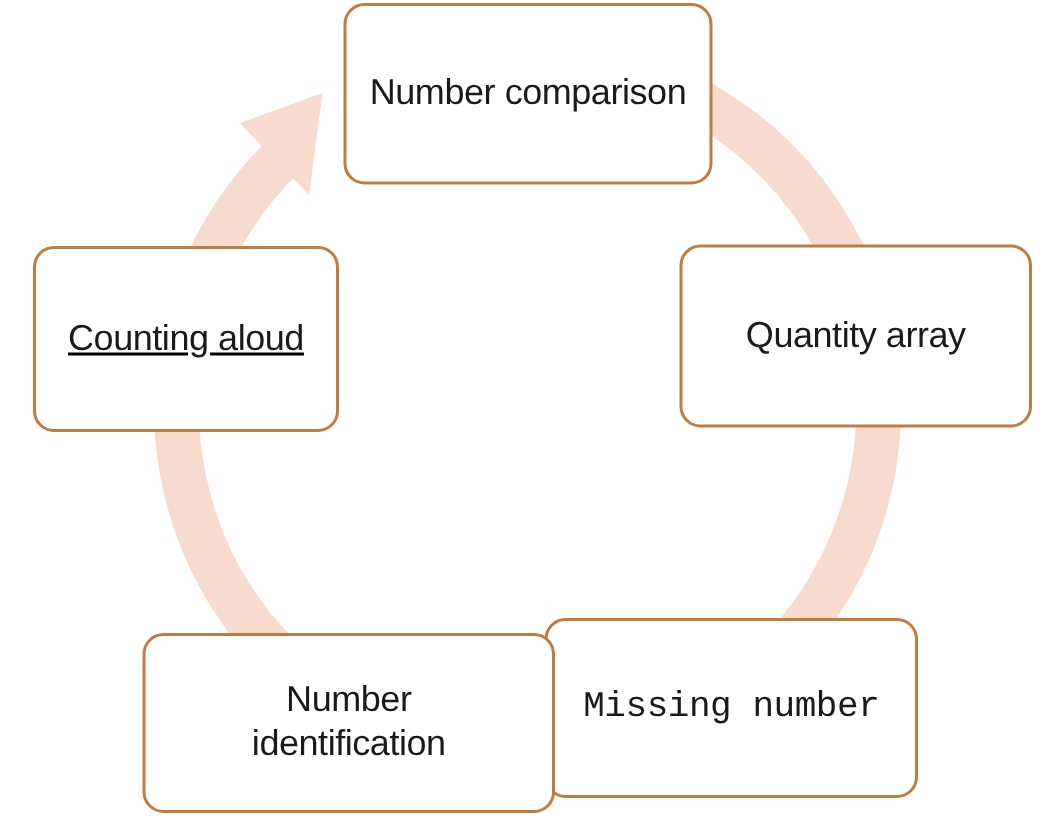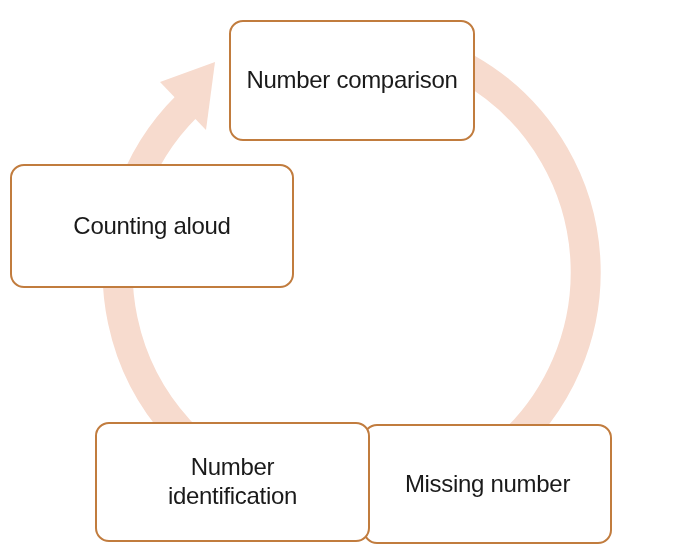--- a/index.html
+++ b/index.html
@@ -37,41 +37,44 @@
     justify-content: center;
     text-align: center;
   }
   .node .label {
     font-size: 24px;
     letter-spacing: -0.3px;
     line-height: 1.2;
     color: var(--label-text);
     padding: 0 8px;
   }
-  .node-top          { left: 229px; top: 20px;   width: 246px; height: 121px; }
+  .node-top          { left: 229px; top: 2px;   width: 246px; height: 121px; }
   .node-right        { left: 453px; top: 163px; width: 235px; height: 122px; }
-  .node-bottom-right { left: 363px; top: 424px; width: 249px; height: 120px; }
+  .node-bottom-right { left: 363px; top: 412px; width: 249px; height: 120px; font-family: Liberation Mono, monospace; }
   .node-bottom-left  { left: 95px;  top: 422px; width: 275px; height: 120px; }
-  .node-left         { left: 10px;  top: 164px; width: 284px; height: 124px; }
+  .node-left         { left: 22px;  top: 164px; width: 204px; height: 124px; text-decoration: underline; }
   .node-bottom-left .label { max-width: 180px; }
 </style>
 </head>
 <body>
 
 <div class="canvas">
 
   <svg class="cycle-arrow-svg" viewBox="0 0 700 555" aria-hidden="true">
     <path d="M 243 65 A 234 234 0 1 1 187 106" fill="none" style="stroke: var(--arrow);" stroke-width="30"></path>
     <polygon points="206,130 160,82 215,62" style="fill: var(--arrow);"></polygon>
   </svg>
 
   <div class="node node-top">
     <span class="label">Number comparison</span>
   </div>
 
+  <div class="node node-right">
+    <span class="label">Quantity array</span>
+  </div>
 
   <div class="node node-bottom-right">
     <span class="label">Missing number</span>
   </div>
 
   <div class="node node-bottom-left">
     <span class="label">Number identification</span>
   </div>
 
   <div class="node node-left">

